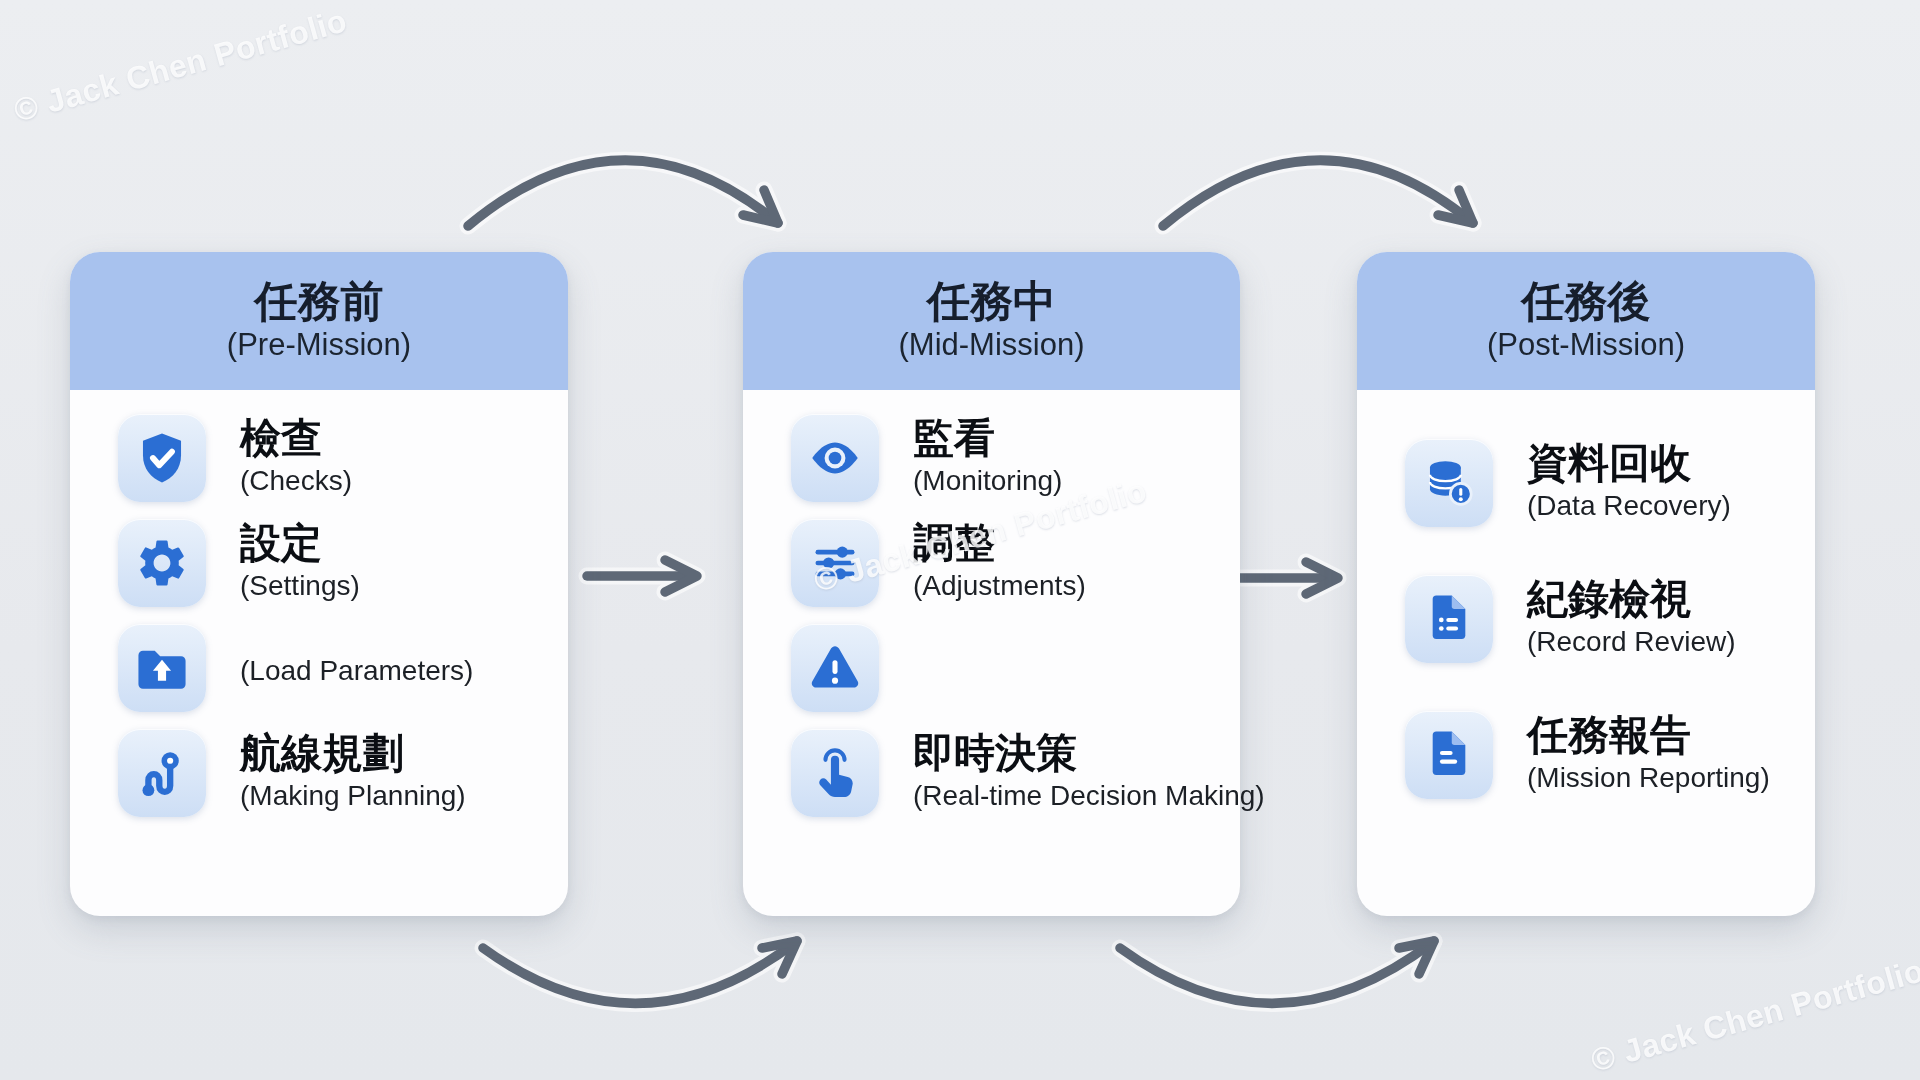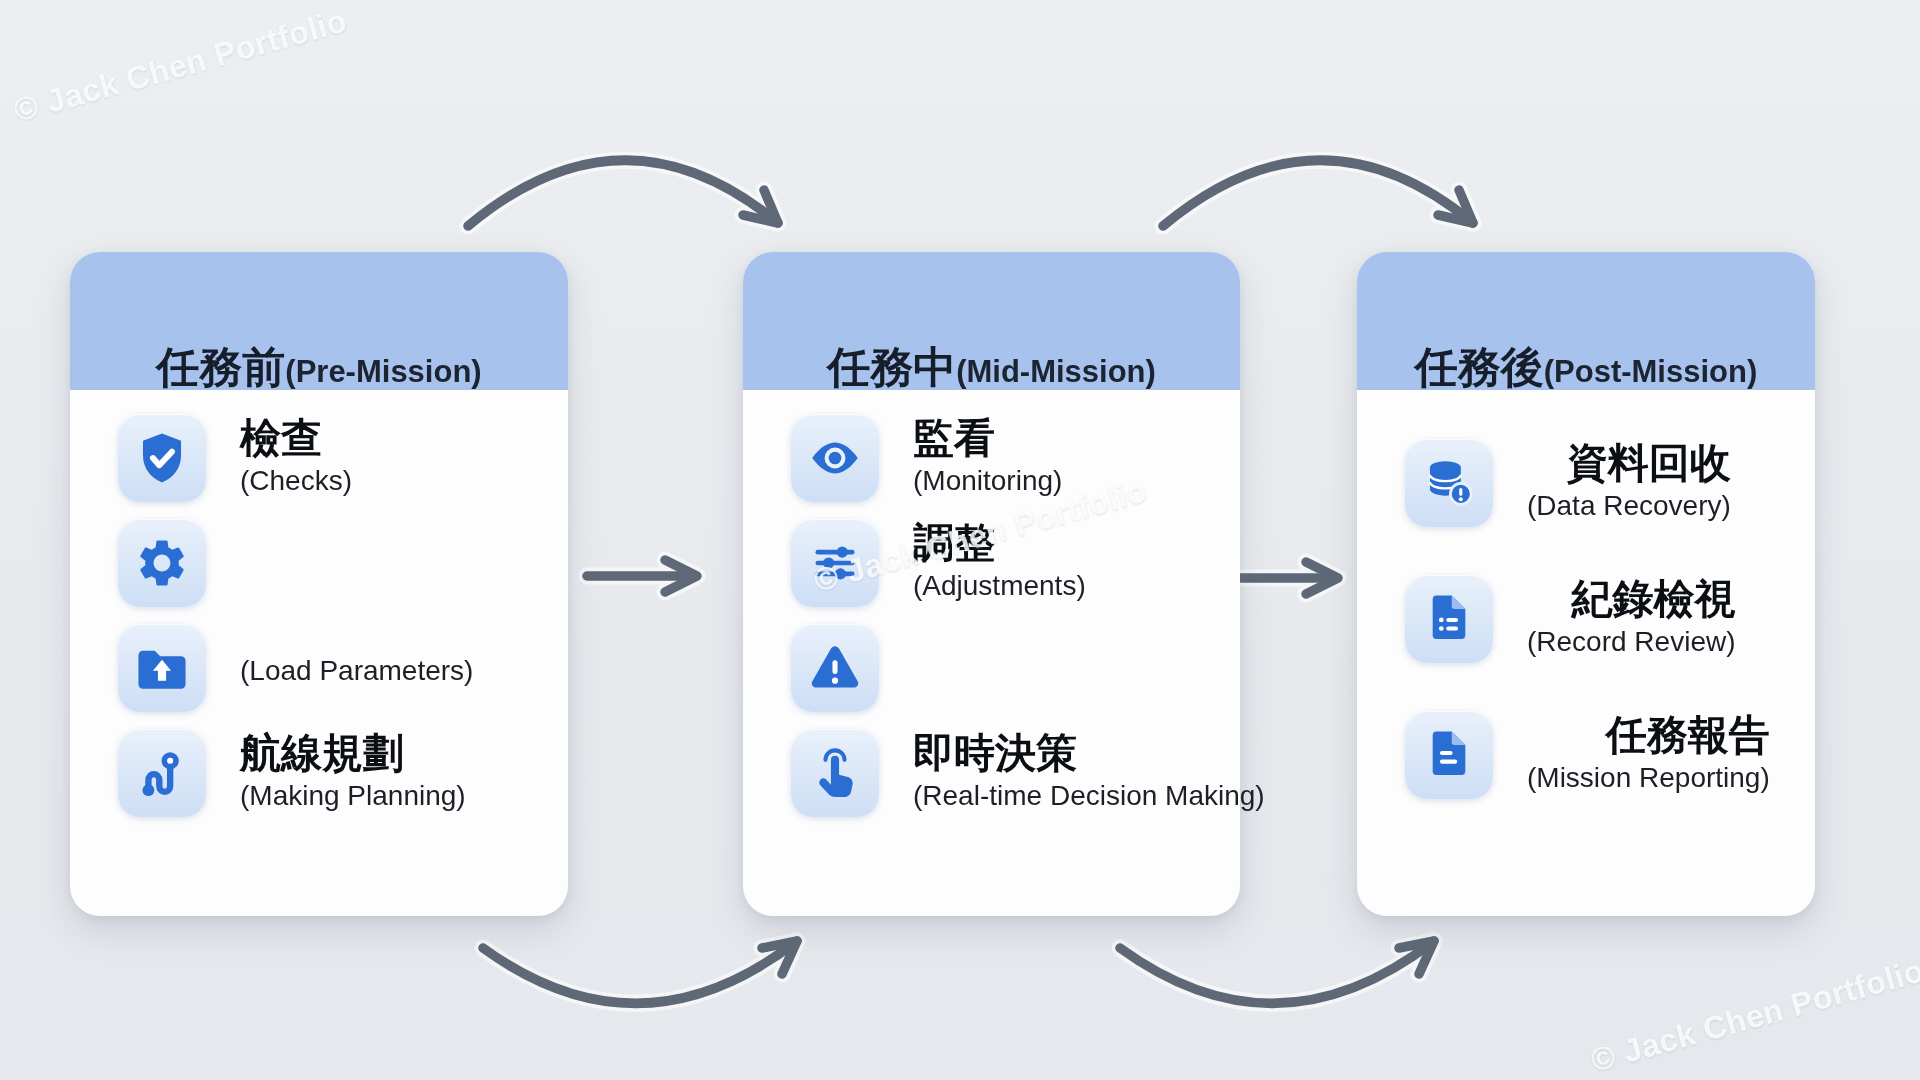--- a/index.html
+++ b/index.html
@@ -17,30 +17,30 @@
     background:#fdfdfe; border-radius:30px;
     box-shadow:0 14px 34px rgba(96,108,130,.20), 0 3px 8px rgba(96,108,130,.10);
   }
   .card.c1 { left:70px; }
   .card.c2 { left:743px; width:497px; }
   .card.c3 { left:1357px; width:458px; }
 
   .card-header {
     height:138px; background:#a8c2ee;
     border-radius:30px 30px 0 0;
-    display:flex; flex-direction:row; align-items:flex-end; justify-content:center;
+    display:flex; flex-direction:column; align-items:center; justify-content:center;
   }
   .card-header .zh { font-size:43px; font-weight:700; color:#161e2c; line-height:1.05; }
-  .card-header .en { font-size:31px; font-weight:700; color:#1b2430; line-height:1.15; margin-top:3px; }
+  .card-header .en { font-size:31px; font-weight:400; color:#1b2430; line-height:1.15; margin-top:3px; }
 
   .card-body {
     display:flex; flex-direction:column;
     padding:24px 0 0 48px; gap:17px;
   }
-  .c3 .card-body { padding-top:49px; gap:48px;text-align:right; }
+  .c3 .card-body { padding-top:49px; gap:48px; }
 
   .item { display:flex; align-items:center; gap:34px; }
   .tile {
     flex:0 0 auto; width:88px; height:88px; border-radius:22px;
     background:linear-gradient(180deg,#e9f1fb 0%,#cddef5 100%);
     box-shadow:0 2px 6px rgba(120,140,175,.25), inset 0 1px 0 rgba(255,255,255,.8);
     display:flex; align-items:center; justify-content:center;
   }
   .tile svg { display:block; }
   .item-text { display:flex; flex-direction:column; white-space:nowrap; }
@@ -129,20 +129,24 @@
           <span class="en">(Checks)</span>
         </div>
       </div>
 
       <div class="item">
         <div class="tile">
           <svg width="56" height="56" viewBox="0 0 24 24">
             <path fill="#2b6ed3" d="M19.14 12.94c.04-.3.06-.61.06-.94 0-.32-.02-.64-.07-.94l2.03-1.58c.18-.14.23-.41.12-.61l-1.92-3.32c-.12-.22-.37-.29-.59-.22l-2.39.96c-.5-.38-1.03-.7-1.62-.94l-.36-2.54c-.04-.24-.24-.41-.48-.41h-3.84c-.24 0-.43.17-.47.41l-.36 2.54c-.59.24-1.13.57-1.62.94l-2.39-.96c-.22-.08-.47 0-.59.22L2.74 8.87c-.12.21-.08.47.12.61l2.03 1.58c-.05.3-.09.63-.09.94s.02.64.07.94l-2.03 1.58c-.18.14-.23.41-.12.61l1.92 3.32c.12.22.37.29.59.22l2.39-.96c.5.38 1.03.7 1.62.94l.36 2.54c.05.24.24.41.48.41h3.84c.24 0 .44-.17.47-.41l.36-2.54c.59-.24 1.13-.56 1.62-.94l2.39.96c.22.08.47 0 .59-.22l1.92-3.32c.12-.22.07-.47-.12-.61l-2.01-1.58zM12 15.6c-1.98 0-3.6-1.62-3.6-3.6s1.62-3.6 3.6-3.6 3.6 1.62 3.6 3.6-1.62 3.6-3.6 3.6z"></path>
           </svg>
         </div>
+        <div class="item-text">
+          <span class="zh">設定</span>
+          <span class="en">(Settings)</span>
+        </div>
       </div>
 
       <div class="item">
         <div class="tile">
           <svg width="58" height="58" viewBox="0 0 64 64">
             <path d="M6 18 a5 5 0 0 1 5 -5 h13 l6 6 h23 a5 5 0 0 1 5 5 v26 a5 5 0 0 1 -5 5 H11 a5 5 0 0 1 -5 -5 Z" fill="#2b6ed3"></path>
             <path d="M32 23 L42 35 H36.5 V46 H27.5 V35 H22 Z" fill="#ffffff"></path>
           </svg>
         </div>
         <div class="item-text">

